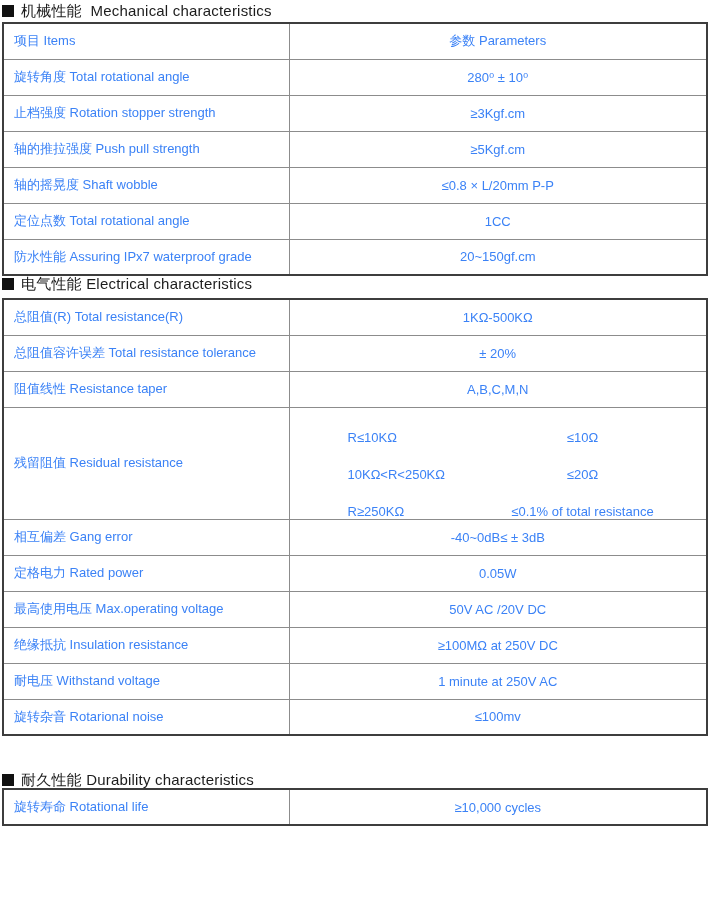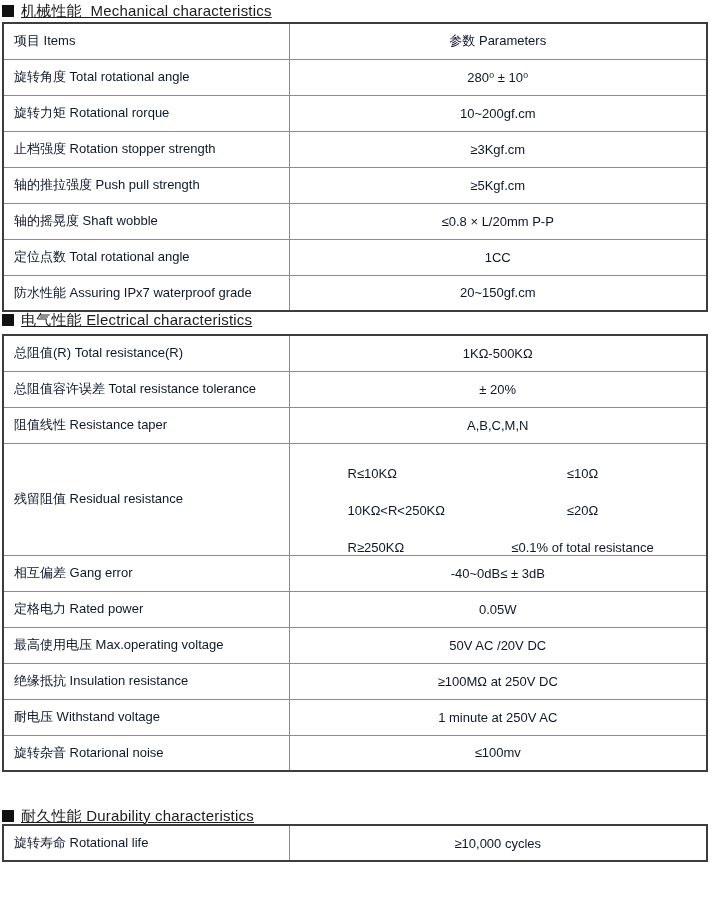--- a/index.html
+++ b/index.html
@@ -26,32 +26,32 @@
     letter-spacing: 0.2px;
   }
   .bullet-square {
     display: inline-block;
     width: 12px;
     height: 12px;
     background: #111111;
     margin-right: 7px;
     flex: 0 0 auto;
   }
-  .title-label { white-space: pre-wrap; text-decoration: underline; }
+  .title-label { white-space: pre-wrap; }
   .spec-table {
     border-collapse: collapse;
     table-layout: fixed;
     width: 706px;
     margin-left: 2px;
     border: 2px solid #3d3d3d;
   }
   .spec-table td {
     border: 1px solid #8c8c8c;
     font-size: 13px;
-    color: #0f172a;
+    color: #3b82f6;
     height: 36px;
     vertical-align: middle;
   }
   td.item-cell {
     width: 286px;
     text-align: left;
     padding-left: 10px;
   }
   td.param-cell {
     text-align: center;
@@ -92,24 +92,20 @@
 
   <table class="spec-table" id="table-mech">
     <tbody>
         <tr>
       <td class="item-cell">项目 Items</td>
       <td class="param-cell">参数 Parameters</td>
     </tr>
     <tr>
       <td class="item-cell">旋转角度 Total rotational angle</td>
       <td class="param-cell">280⁰ ± 10⁰</td>
-    </tr>
-    <tr>
-      <td class="item-cell">旋转力矩 Rotational rorque</td>
-      <td class="param-cell">10~200gf.cm</td>
     </tr>
     <tr>
       <td class="item-cell">止档强度 Rotation stopper strength</td>
       <td class="param-cell">≥3Kgf.cm</td>
     </tr>
     <tr>
       <td class="item-cell">轴的推拉强度 Push pull strength</td>
       <td class="param-cell">≥5Kgf.cm</td>
     </tr>
     <tr>

